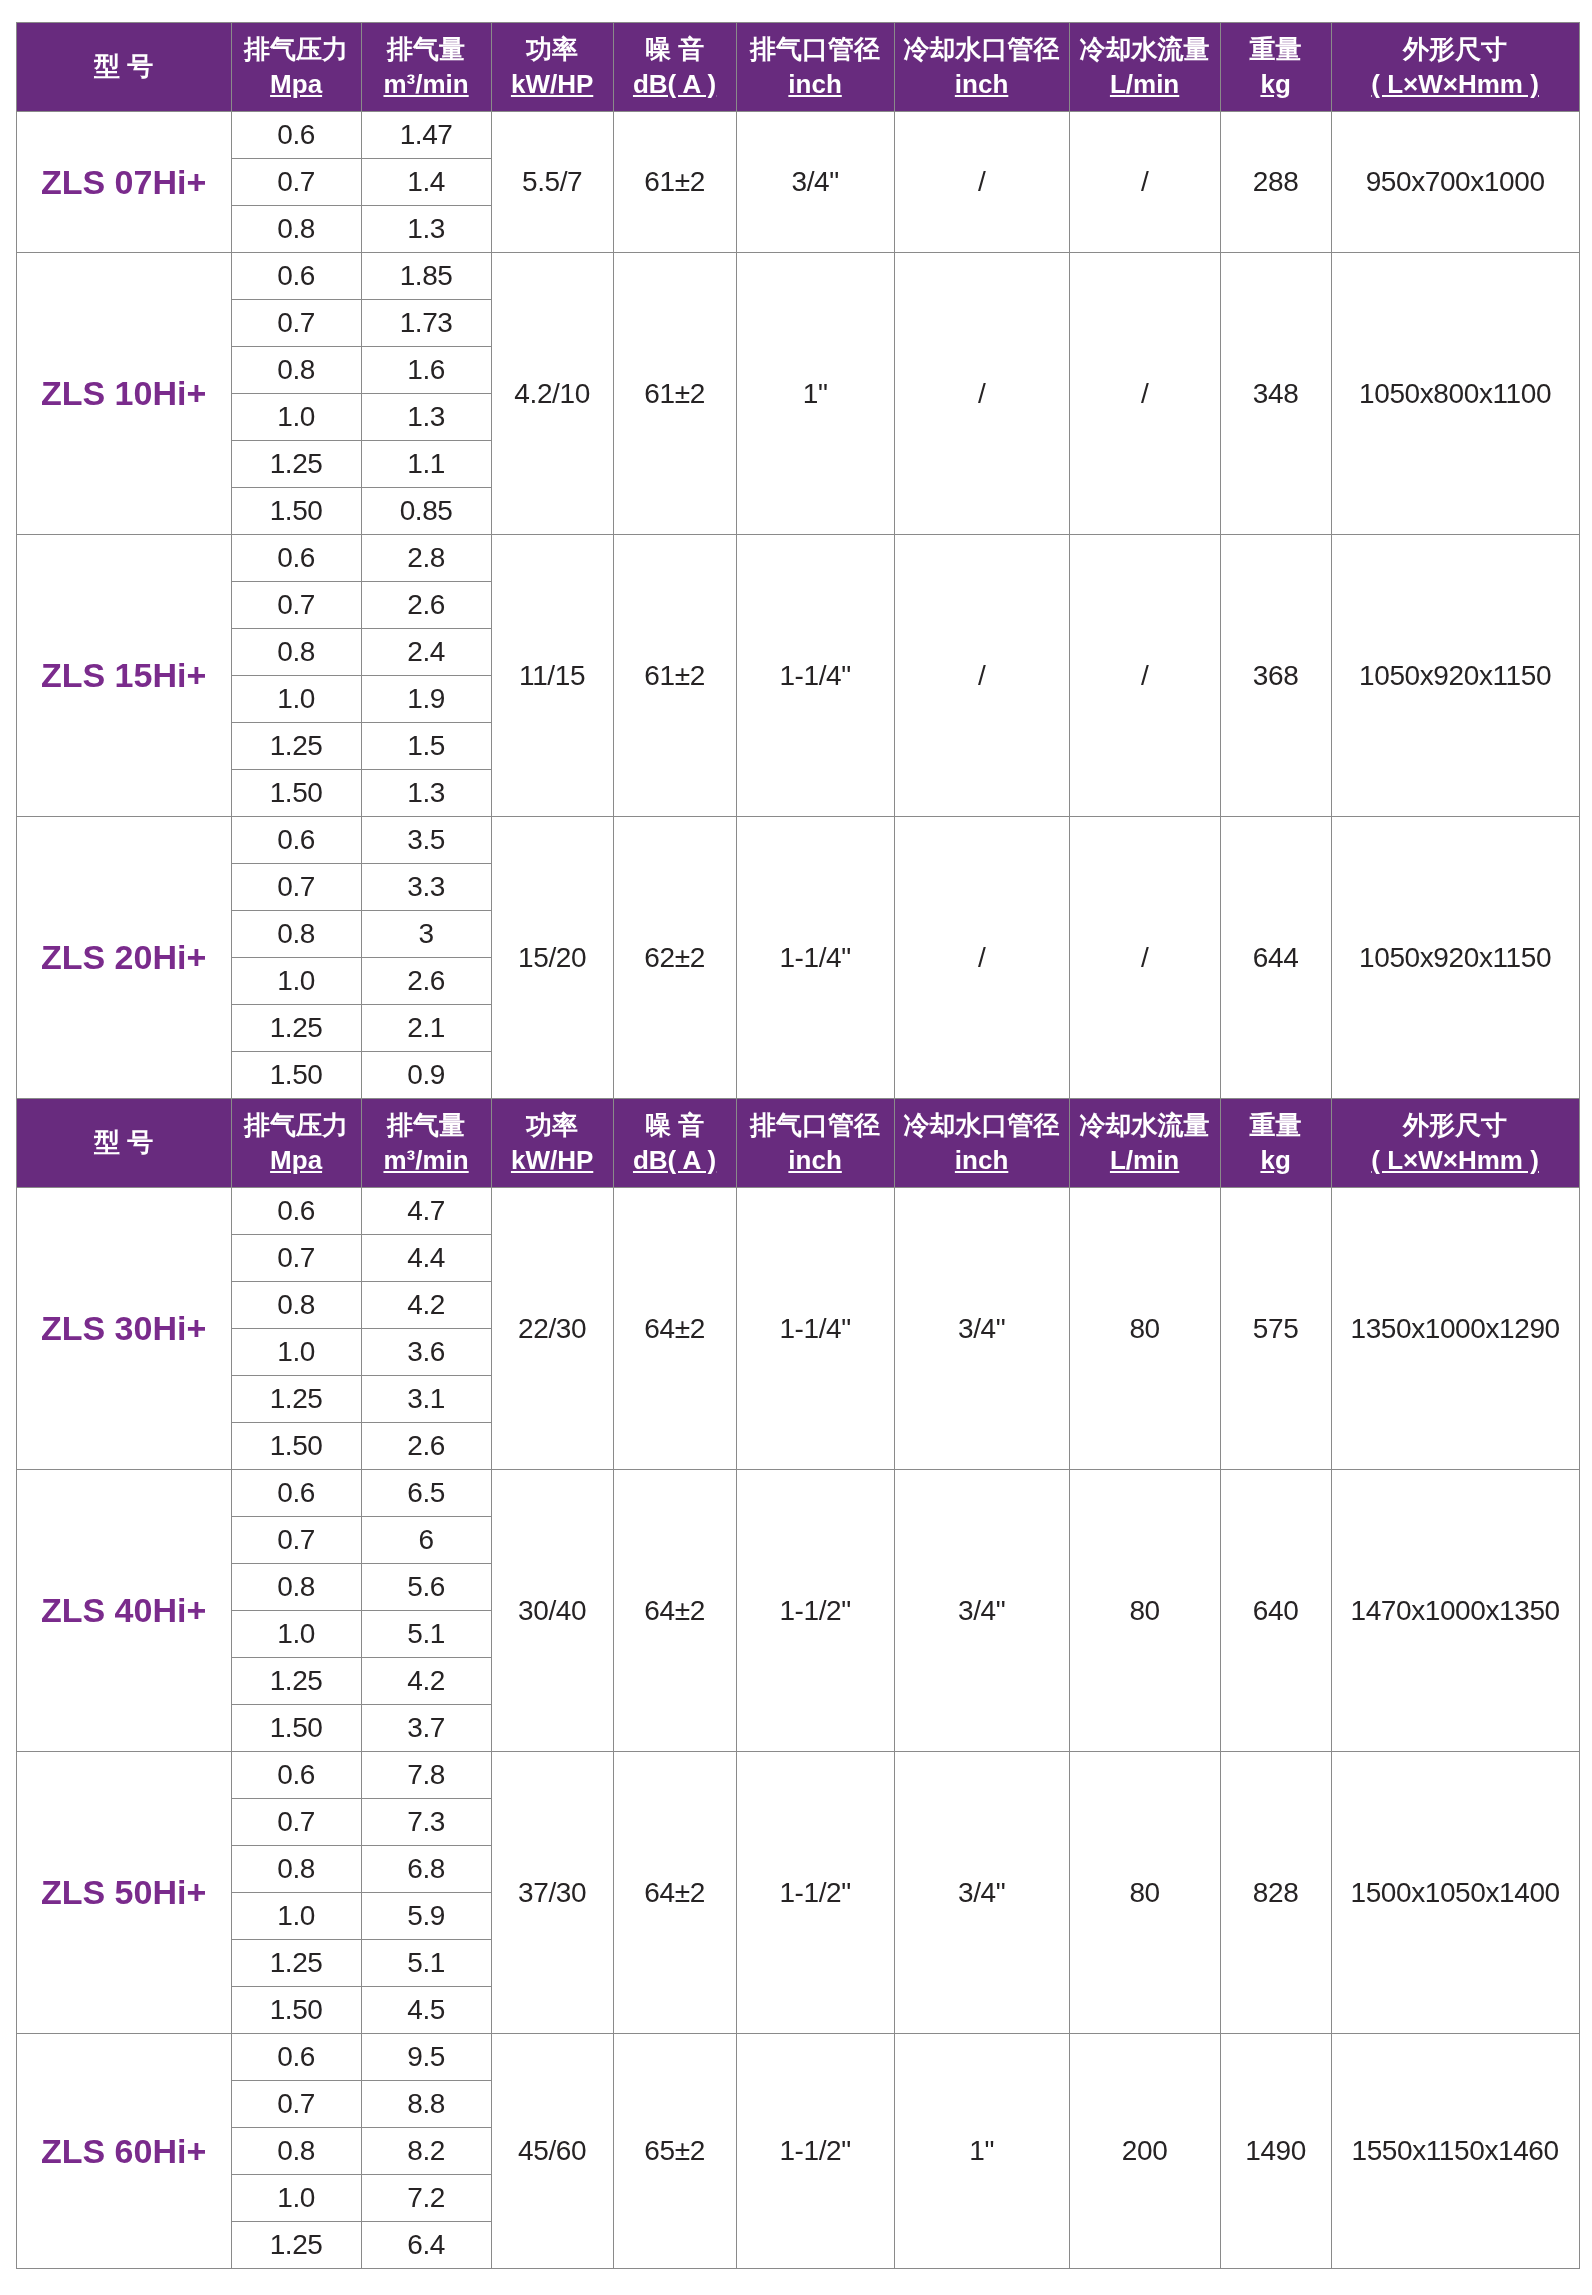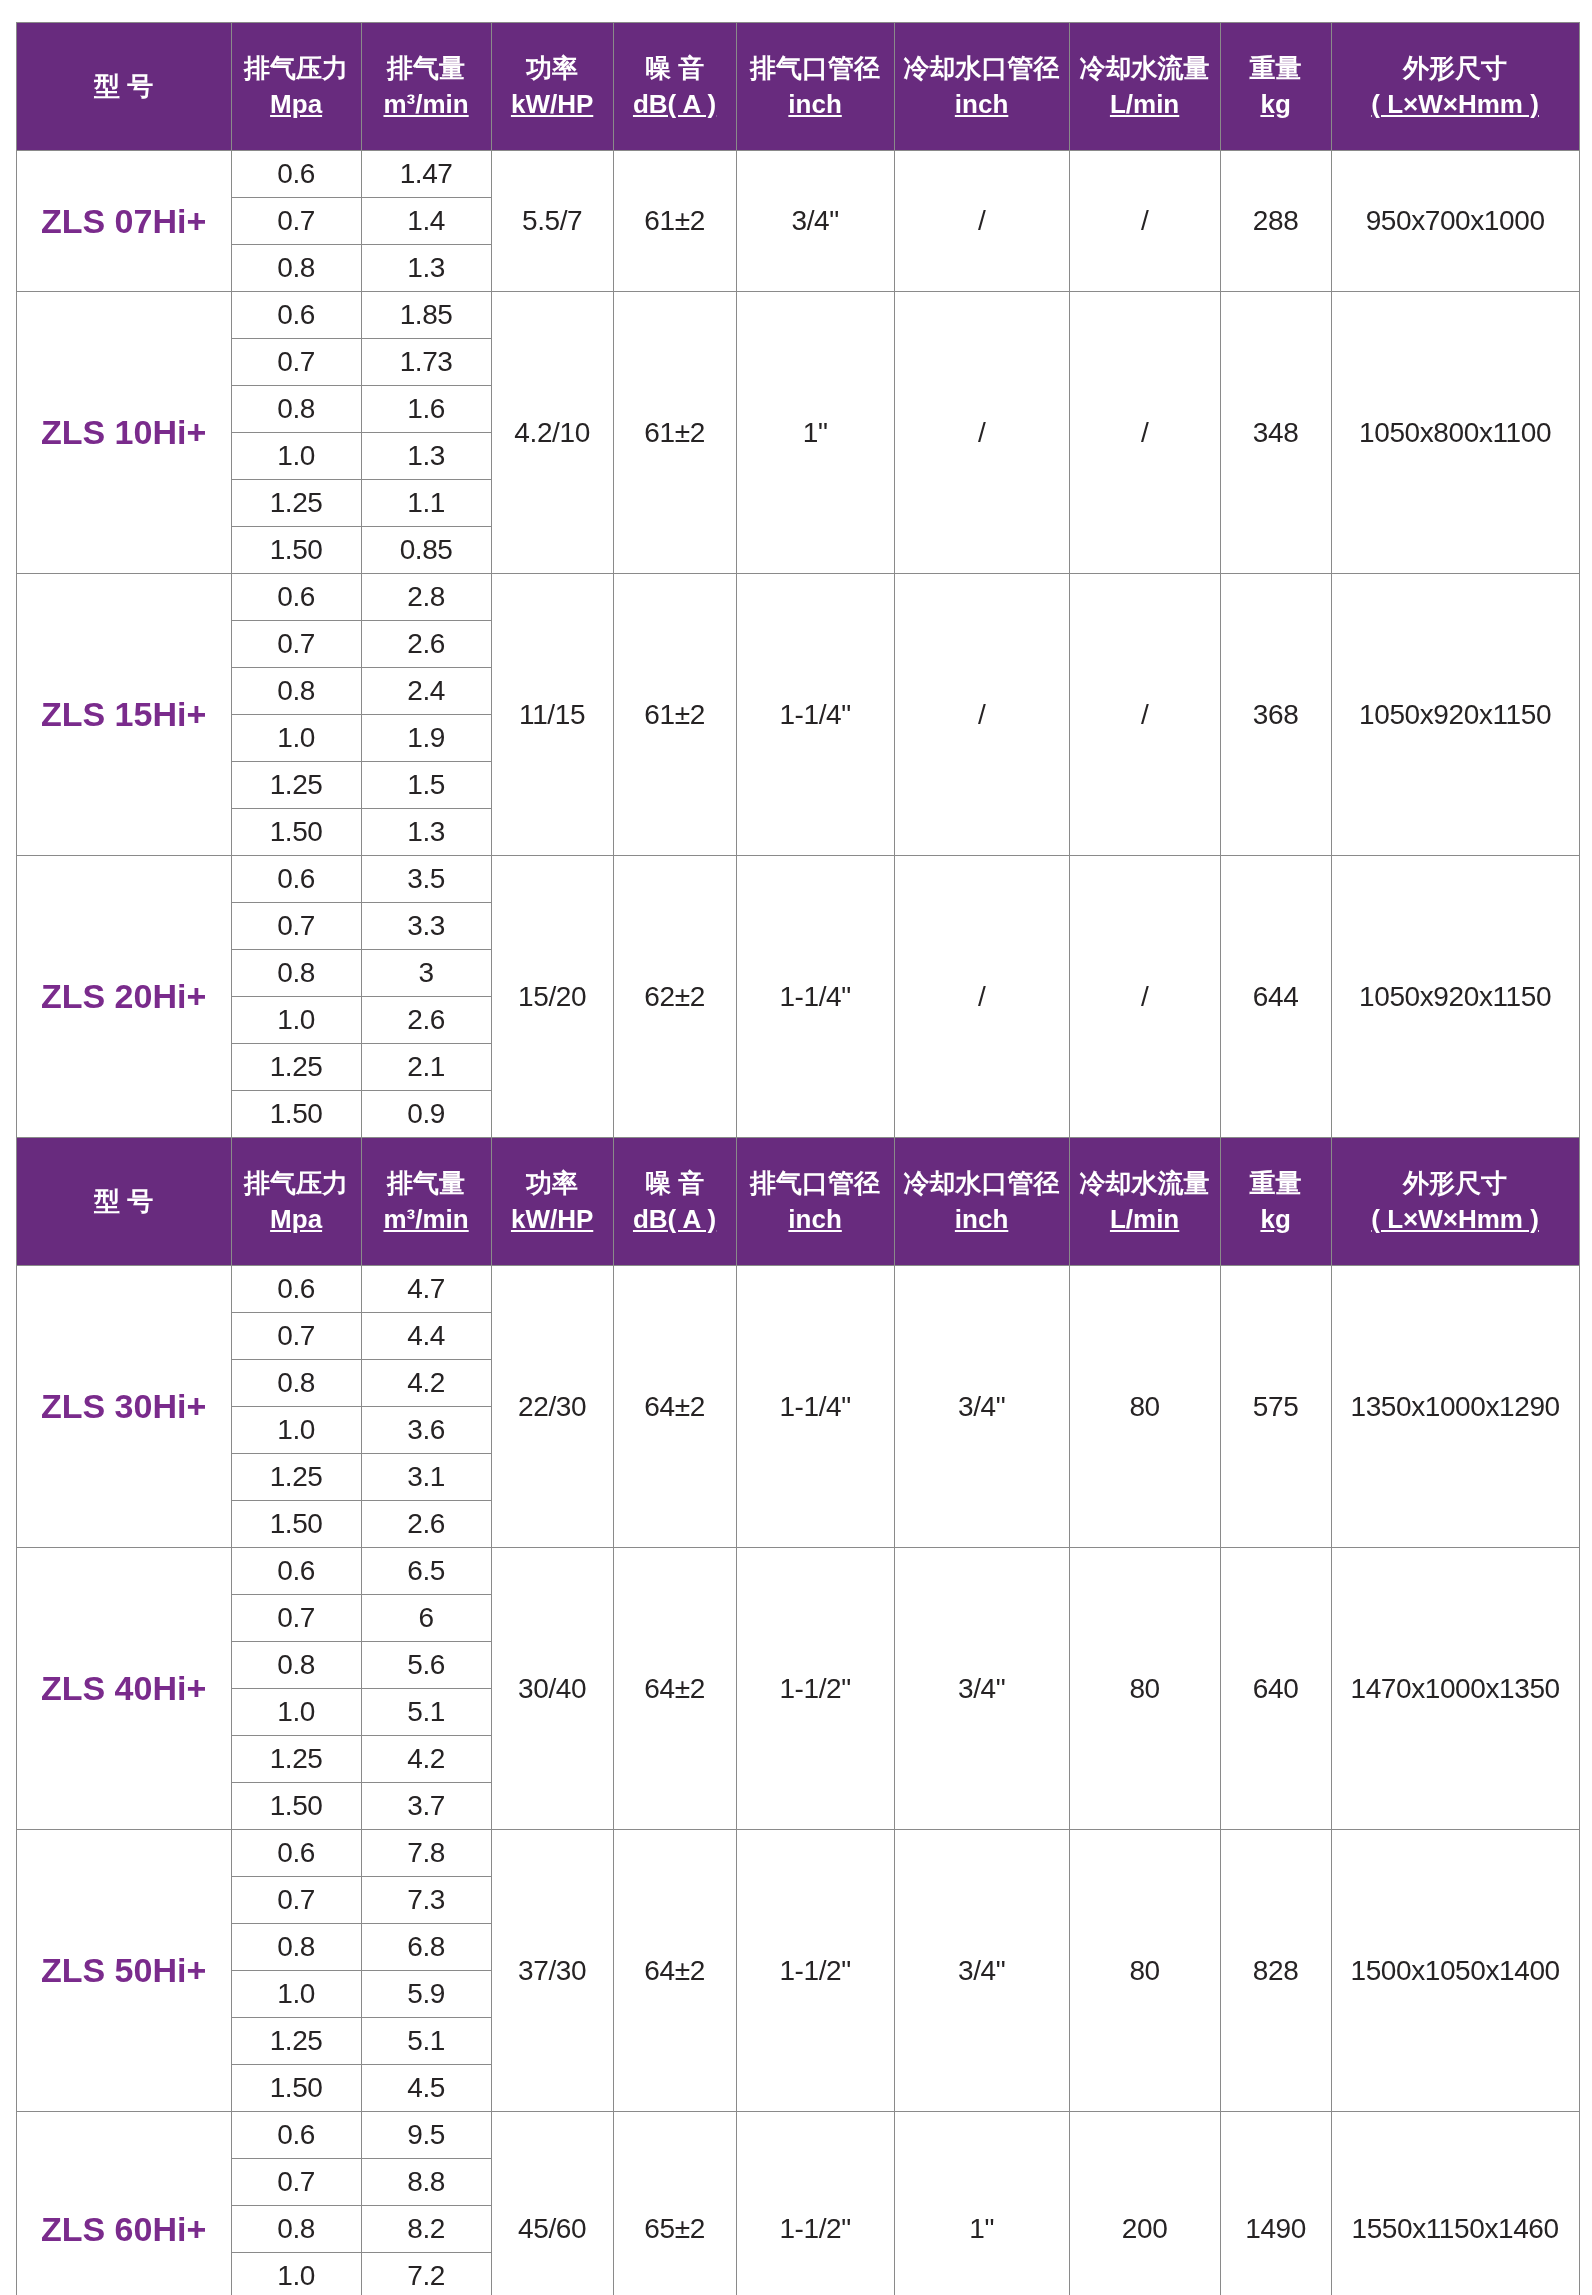--- a/index.html
+++ b/index.html
@@ -10,21 +10,21 @@
   col.c-press{width:130px}
   col.c-disp{width:130px}
   col.c-power{width:122px}
   col.c-noise{width:123px}
   col.c-outlet{width:158px}
   col.c-cwport{width:175px}
   col.c-cwflow{width:151px}
   col.c-weight{width:111px}
   col.c-dims{width:248px}
   th,td{border:1.6px solid #8a8a8a;text-align:center;vertical-align:middle;padding:0;overflow:hidden;}
-  tr.header-row{height:128px;border-radius:12px;}
+  tr.header-row{height:89px;border-radius:12px;}
   tr.data-row{height:47px;}
   th{background:var(--header-bg);color:#ffffff;font-weight:bold;font-size:26px;line-height:1.35;}
   th .h1{display:block;}
   th .h2{display:block;text-decoration:underline;}
   td{font-size:28px;color:#262324;font-weight:400;letter-spacing:-0.4px;}
   td.model-cell{color:var(--model-color);font-weight:bold;font-size:34px;letter-spacing:0;}
 </style>
 </head>
 <body>
 

